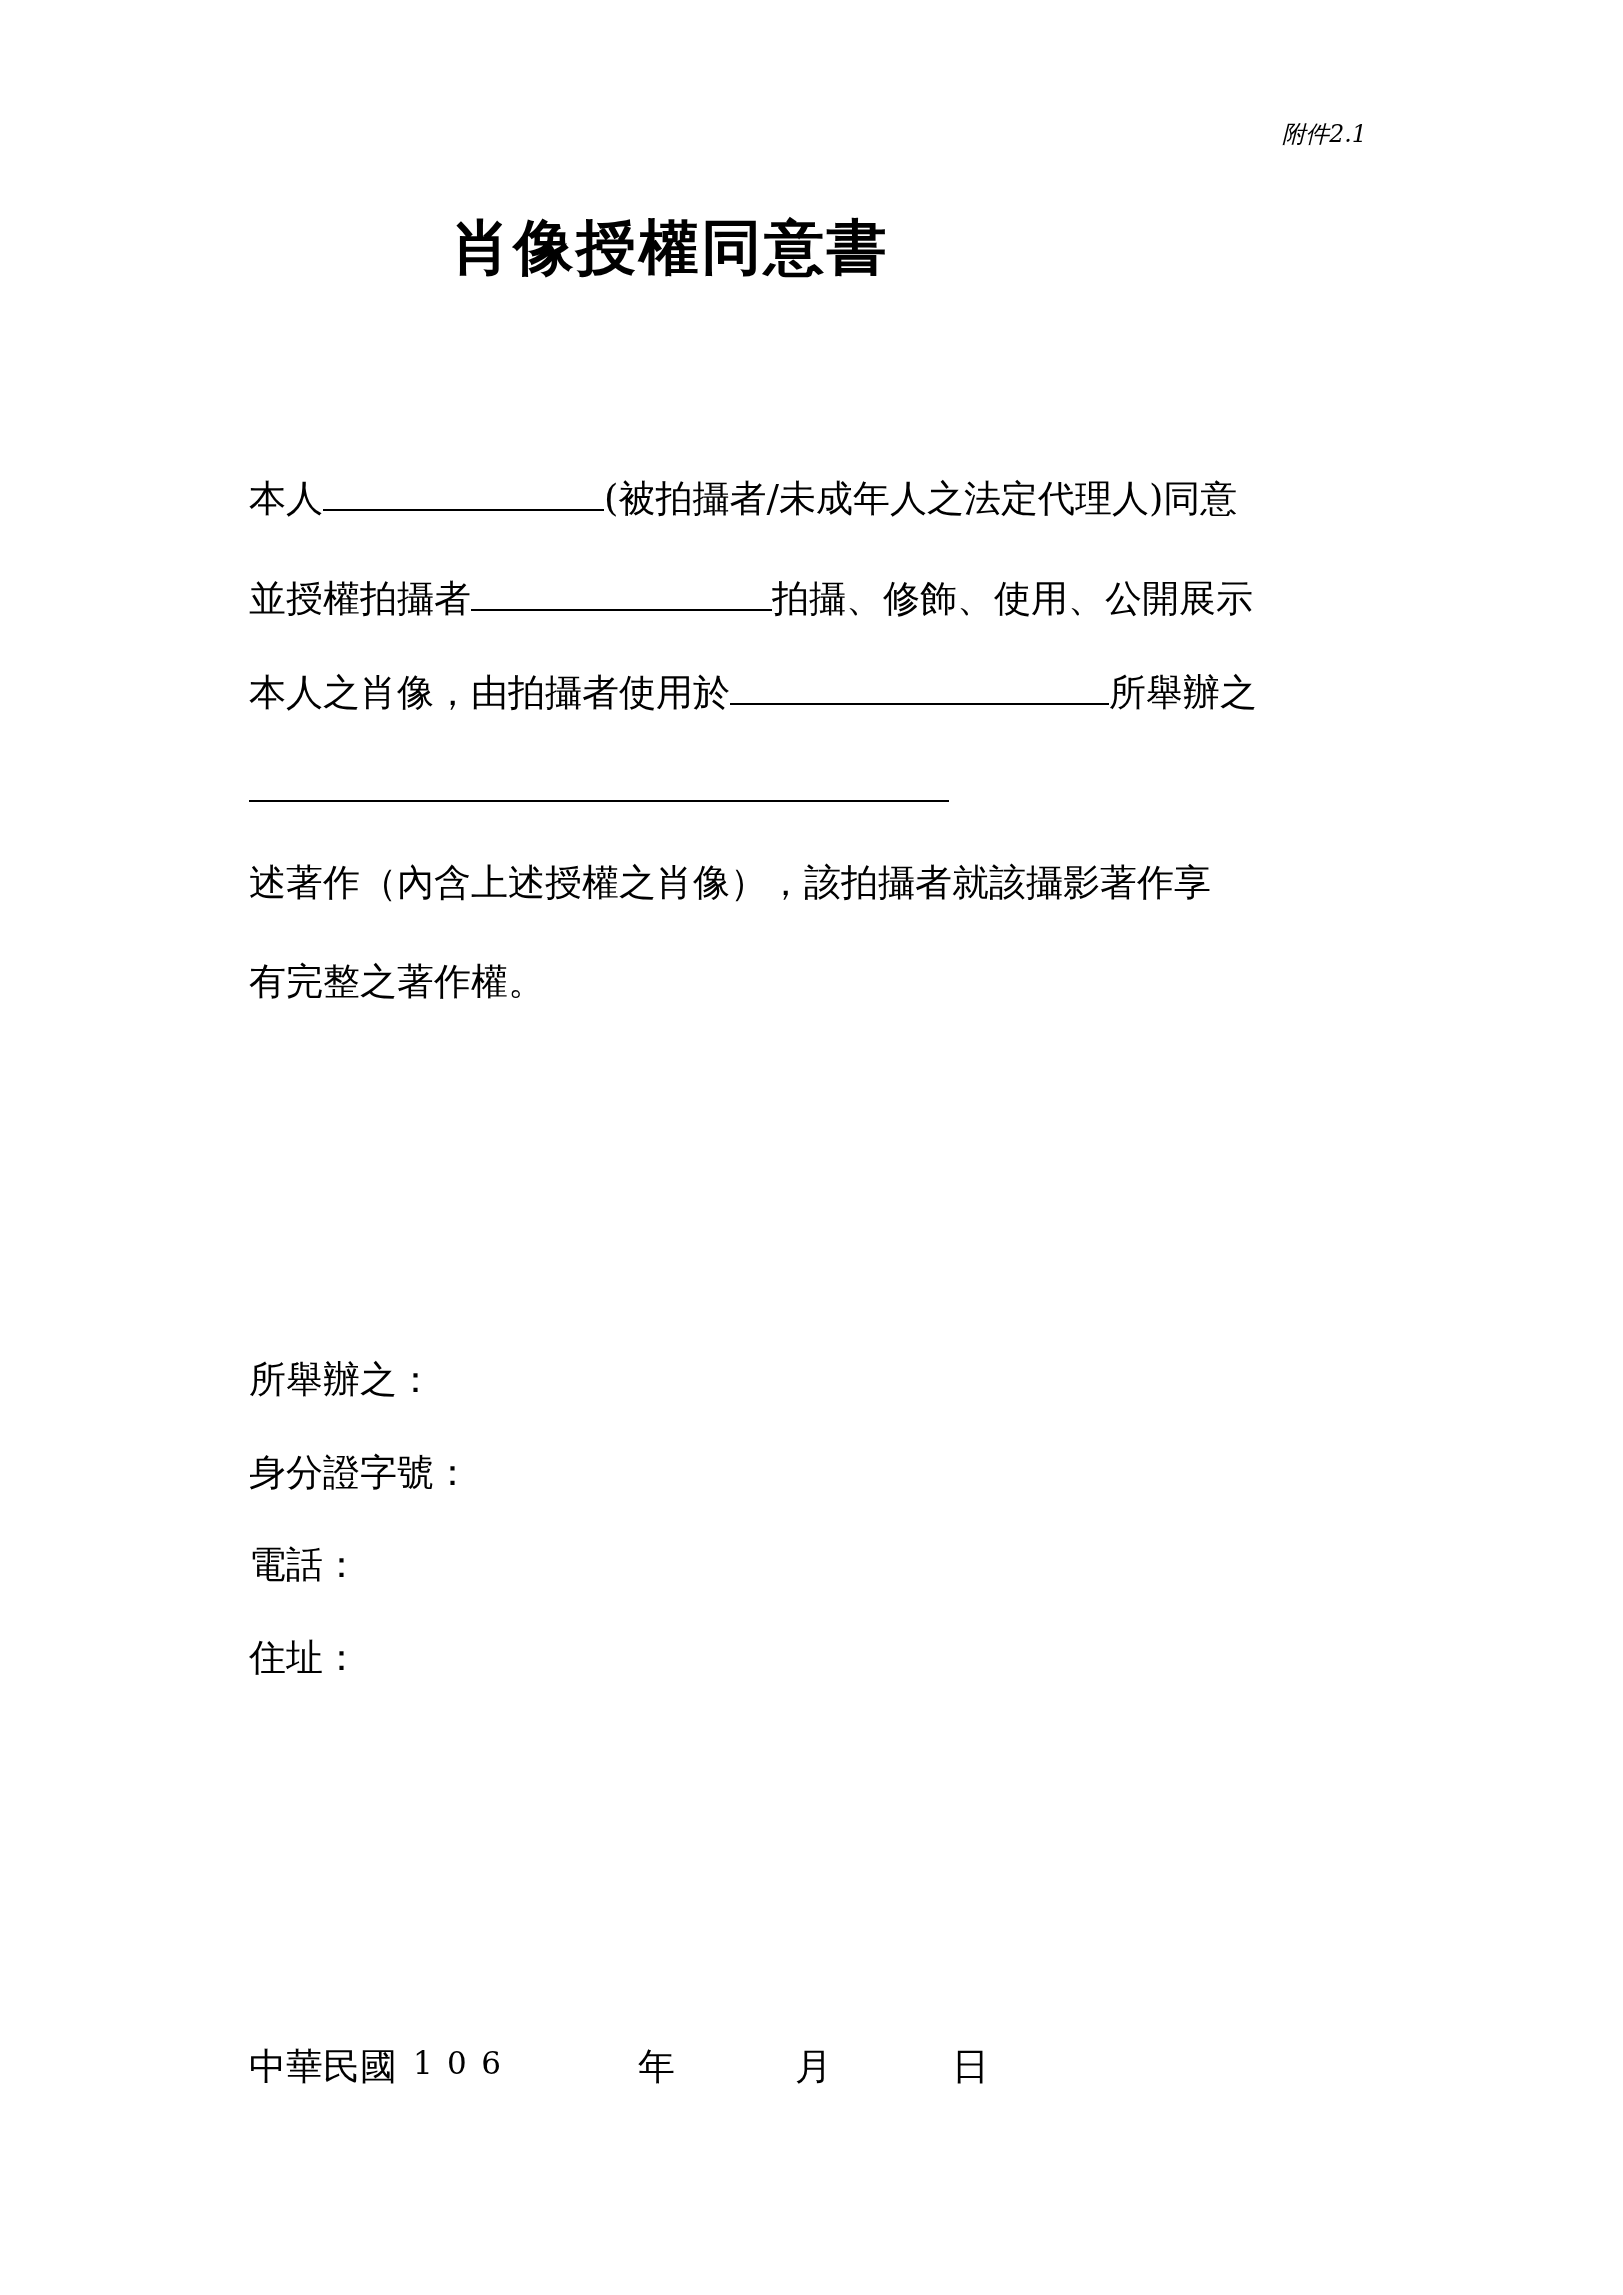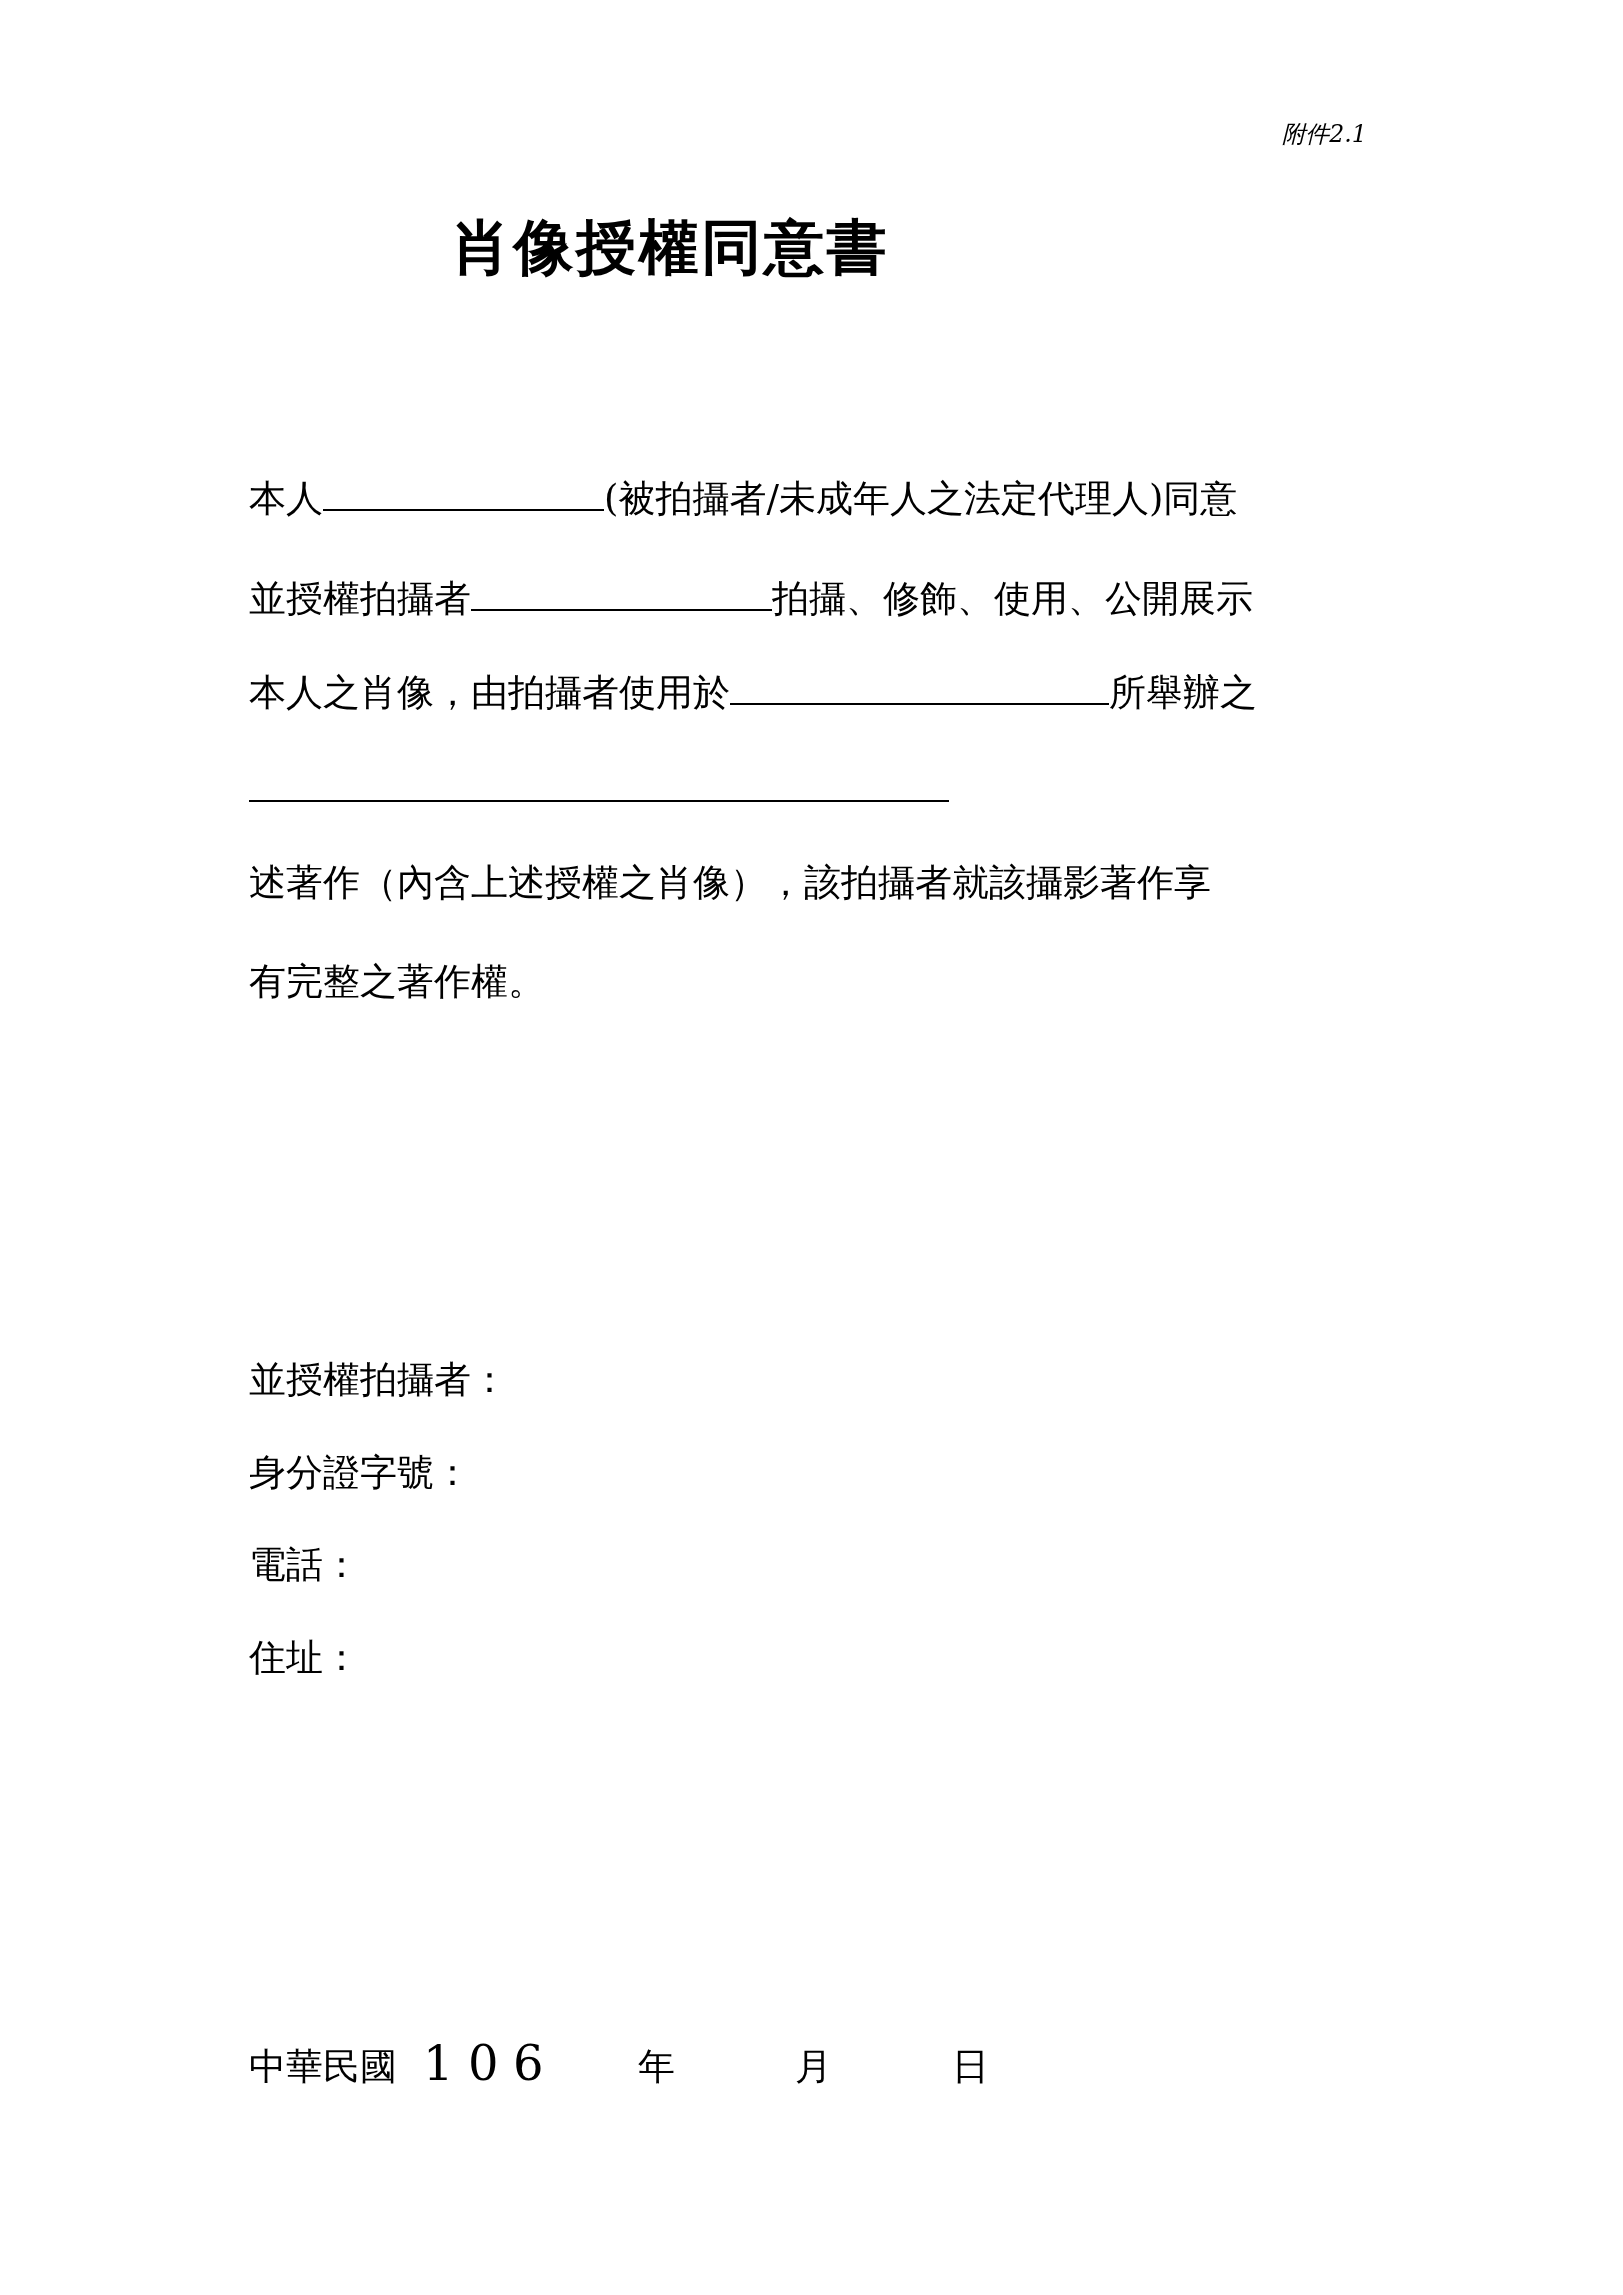--- a/index.html
+++ b/index.html
@@ -8,21 +8,21 @@
   .annex { position: absolute; top: 118px; left: 1282px; font-size: 23.6px; font-style: italic; }
   .title { position: absolute; top: 208px; left: 6px; width: 1328px; text-align: center;
            font-size: 60px; font-weight: bold; letter-spacing: 2.6px;
            font-family: "DejaVu Sans", sans-serif; }
   .line { position: absolute; left: 249px; width: 1138px; height: 52px;
           font-size: 37px; line-height: 52px; white-space: nowrap; }
   .blank { display: inline-block; border-bottom: 2.6px solid #000; height: 41px; vertical-align: baseline; }
   .field { position: absolute; left: 249px; font-size: 37px; line-height: 52px; white-space: nowrap; }
   .date { position: absolute; top: 2041px; left: 249px; font-size: 37px; line-height: 52px; white-space: nowrap; }
   .date span { position: absolute; top: 0; }
-  .date .year { font-size: 48px; letter-spacing: 14.4px; top: -3.9px; margin-left: 10px; }
+  .date .year { font-size: 31px; letter-spacing: 14.4px; top: -3.9px; }
 </style>
 </head>
 <body>
 
 <div class="annex">附件2.1</div>
 
 <div class="title">肖像授權同意書</div>
 
 <div class="line" style="top:468px">
   <span>本人</span><span class="blank" style="width:281px"></span><span>(被拍攝者/未成年人之法定代理人)同意</span>
@@ -38,21 +38,21 @@
 
 <div class="line" style="top:759px">
   <span class="blank" style="width:700px"></span>
 </div>
 
 <div class="line" style="top:857px">述著作（內含上述授權之肖像），該拍攝者就該攝影著作享</div>
 
 <div class="line" style="top:956px">有完整之著作權。</div>
 
 <div class="field" style="top:1354px">
-  <span>並授權拍攝者：</span>
+  <span>所舉辦之：</span>
 </div>
 <div class="field" style="top:1447px">
   <span>身分證字號：</span>
 </div>
 <div class="field" style="top:1539px">
   <span>電話：</span>
 </div>
 <div class="field" style="top:1632px">
   <span>住址：</span>
 </div>

